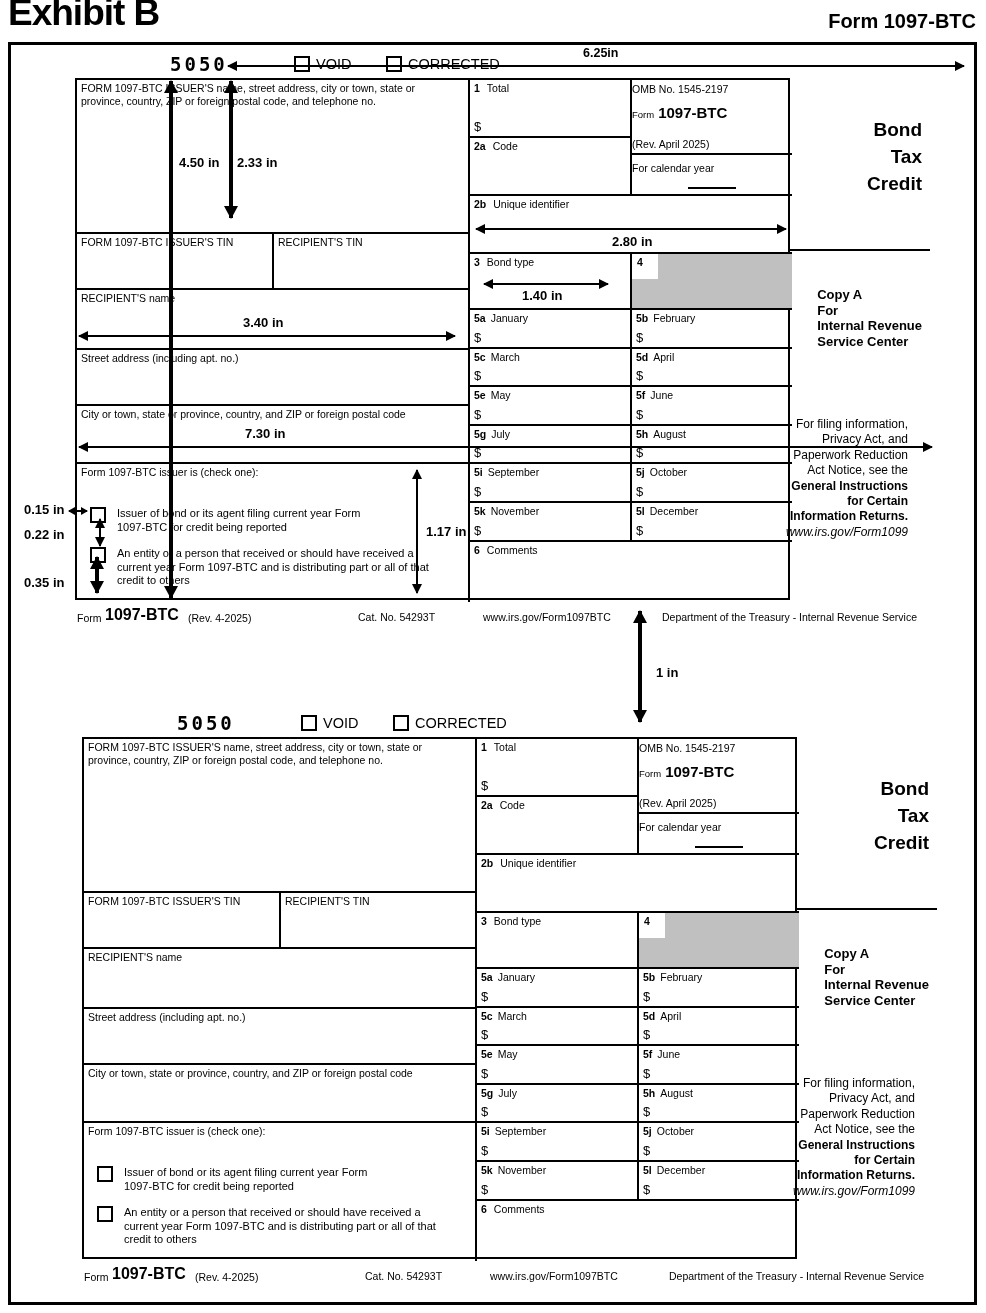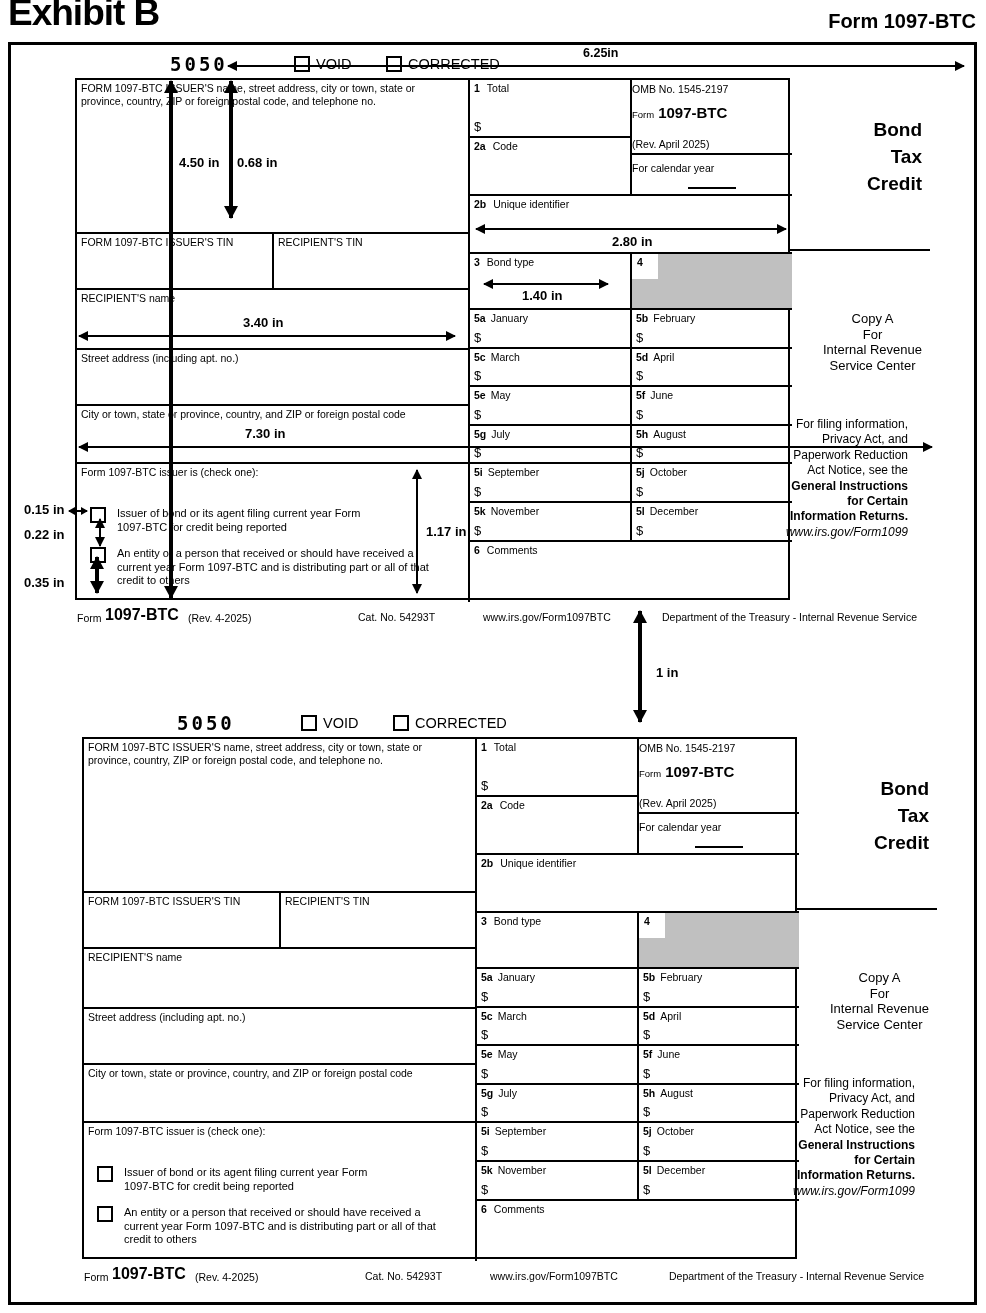--- a/index.html
+++ b/index.html
@@ -36,21 +36,21 @@
   .omb-formline .fn { font-size:15px; font-weight:bold; }
   .cal-underline { position:absolute; left:56px; width:48px; border-bottom:2px solid #000; }
 
   .box4 { background:#c0c0c0; }
   .box4-notch { position:absolute; left:0; top:0; width:26px; height:25px; background:#fff; }
   .box4-notch .num { position:absolute; left:5px; top:2px; font-size:10.5px; font-weight:bold; }
 
   .right-col { position:absolute; left:717px; top:0; width:130px; height:522px; }
   .product-title { position:absolute; right:0; top:38px; text-align:right; font-size:19px; font-weight:bold; line-height:27px; }
   .rc-divider { position:absolute; left:715px; top:171px; width:140px; border-top:2px solid #000; }
-  .copy-block { position:absolute; right:0; top:209px; text-align:center; font-size:13px; font-weight:normal; line-height:15.5px; white-space:nowrap;margin-top:24px; }
+  .copy-block { position:absolute; right:0; top:209px; text-align:left; font-size:13px; font-weight:bold; line-height:15.5px; white-space:nowrap; }
   .filing-block { position:absolute; right:14px; top:339px; text-align:right; font-size:12px; line-height:15.4px; white-space:nowrap; }
   .filing-block .b { font-weight:bold; }
   .filing-block .i { font-style:italic; }
 
   .form-footer { position:absolute; top:527px; left:0; width:842px; height:20px; font-size:10.5px; }
   .form-footer .f-word { position:absolute; left:2px; top:7px; }
   .form-footer .f-num { position:absolute; left:30px; top:1px; font-size:16px; font-weight:bold; }
   .form-footer .f-rev { position:absolute; left:113px; top:7px; }
   .form-footer .f-cat { position:absolute; left:283px; top:6px; }
   .form-footer .f-www { position:absolute; left:408px; top:6px; }
@@ -391,21 +391,21 @@
 </div>
 
 
   <div class="arrow-h" style="left:228px; top:65px; width:736px;"></div>
   <div class="mlabel sm" style="left:563px; top:46px;margin-left:20px;">6.25in</div>
 
   <div class="arrow-v thick" style="left:169px; top:81px; height:517px;"></div>
   <div class="mlabel" style="left:179px; top:155px;">4.50 in</div>
 
   <div class="arrow-v thick" style="left:229px; top:81px; height:137px;"></div>
-  <div class="mlabel" style="left:237px; top:155px;">0.68 in</div>
+  <div class="mlabel" style="left:237px; top:155px;">2.33 in</div>
 
   <div class="arrow-h" style="left:476px; top:228px; width:310px;"></div>
   <div class="mlabel" style="left:612px; top:234px;">2.80 in</div>
 
   <div class="arrow-h" style="left:484px; top:283px; width:124px;"></div>
   <div class="mlabel" style="left:522px; top:288px;">1.40 in</div>
 
   <div class="arrow-h" style="left:79px; top:335px; width:376px;"></div>
   <div class="mlabel" style="left:243px; top:315px;">3.40 in</div>
 

